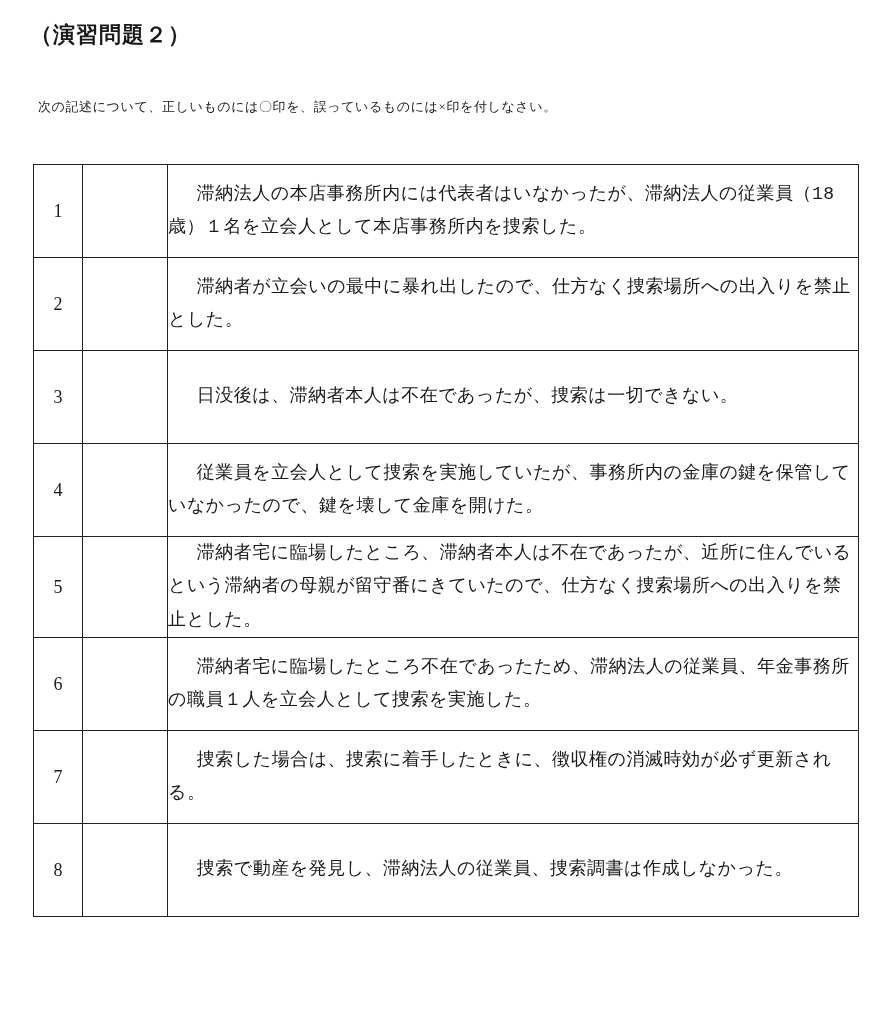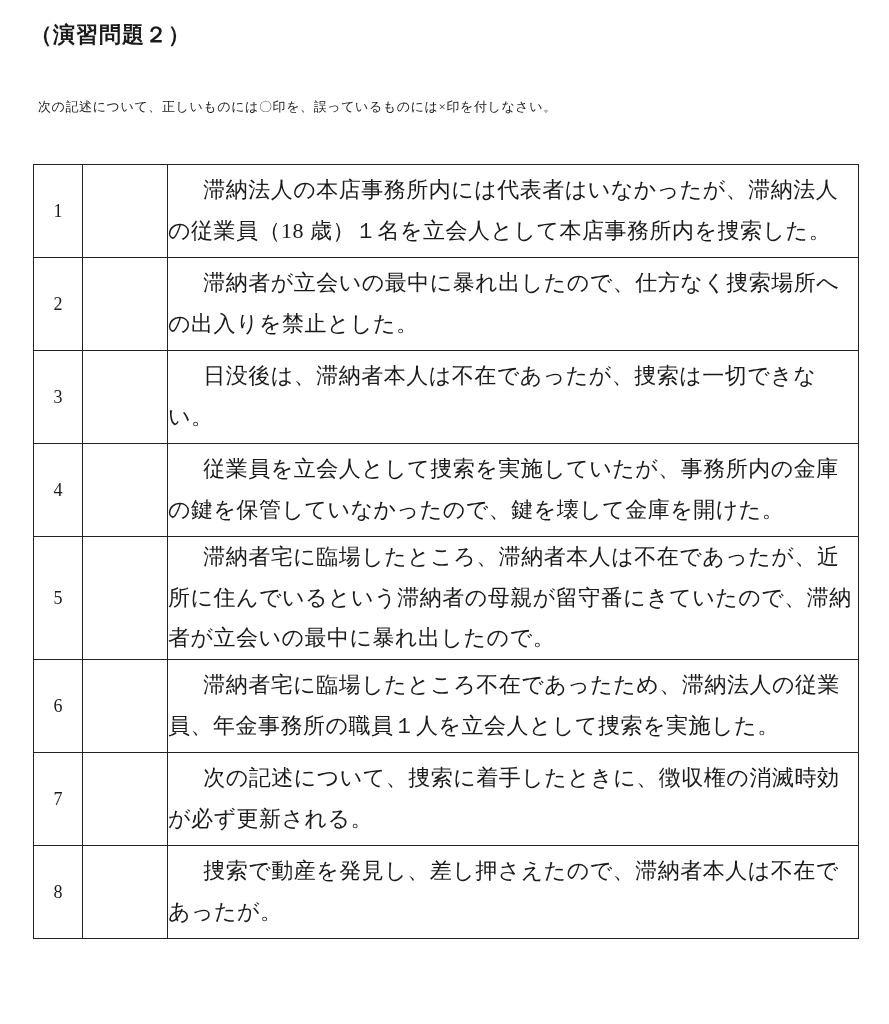--- a/index.html
+++ b/index.html
@@ -55,24 +55,25 @@
   td.num {
     width: 48px;
     text-align: center;
     font-size: 18px;
   }
   td.mark {
     width: 84px;
   }
   td.text {
     padding: 8px 12px 10px 10px;
-    font-size: 22px;
+    font-size: 18px;
     line-height: 1.85;
     letter-spacing: 0.5px;
     text-align: left;
+    font-family: Liberation Mono, monospace;
   }
   td.text .ind {
     text-indent: 1.6em;
     display: block;
   }
   .r1 td { height: 92px; }
   .r2 td { height: 92px; }
   .r3 td { height: 92px; }
   .r4 td { height: 92px; }
   .r5 td { height: 100px; }
@@ -116,40 +117,40 @@
         <td class="num">4</td>
         <td class="mark"></td>
         <td class="text">
             <span class="ind">従業員を立会人として捜索を実施していたが、事務所内の金庫の鍵を保管していなかったので、鍵を壊して金庫を開けた。</span>
           </td>
       </tr>
       <tr class="r5">
         <td class="num">5</td>
         <td class="mark"></td>
         <td class="text">
-            <span class="ind">滞納者宅に臨場したところ、滞納者本人は不在であったが、近所に住んでいるという滞納者の母親が留守番にきていたので、滞納者が立会いの最中に暴れ出したので。</span>
+            <span class="ind">滞納者宅に臨場したところ、滞納者本人は不在であったが、近所に住んでいるという滞納者の母親が留守番にきていたので、仕方なく捜索場所への出入りを禁止とした。</span>
           </td>
       </tr>
       <tr class="r6">
         <td class="num">6</td>
         <td class="mark"></td>
         <td class="text">
             <span class="ind">滞納者宅に臨場したところ不在であったため、滞納法人の従業員、年金事務所の職員１人を立会人として捜索を実施した。</span>
           </td>
       </tr>
       <tr class="r7">
         <td class="num">7</td>
         <td class="mark"></td>
         <td class="text">
-            <span class="ind">次の記述について、捜索に着手したときに、徴収権の消滅時効が必ず更新される。</span>
+            <span class="ind">捜索した場合は、捜索に着手したときに、徴収権の消滅時効が必ず更新される。</span>
           </td>
       </tr>
       <tr class="r8">
         <td class="num">8</td>
         <td class="mark"></td>
         <td class="text">
-            <span class="ind">捜索で動産を発見し、差し押さえたので、滞納者本人は不在であったが。</span>
+            <span class="ind">捜索で動産を発見し、滞納法人の従業員、捜索調書は作成しなかった。</span>
           </td>
       </tr>
     </tbody>
   </table>
 
 </div>
 
 </body></html>

